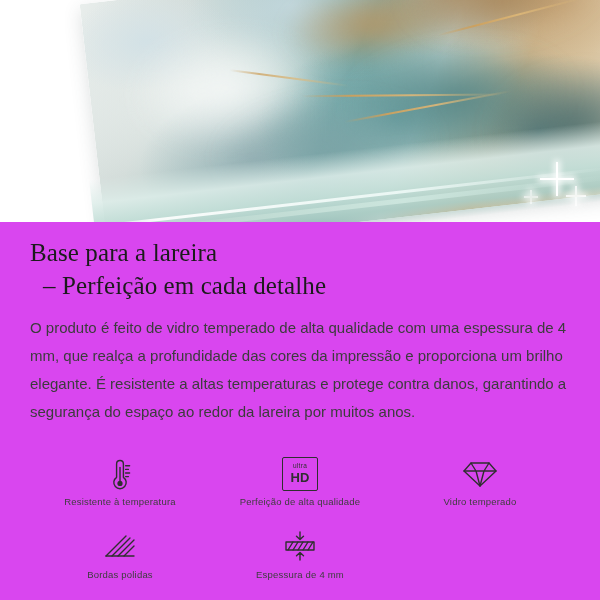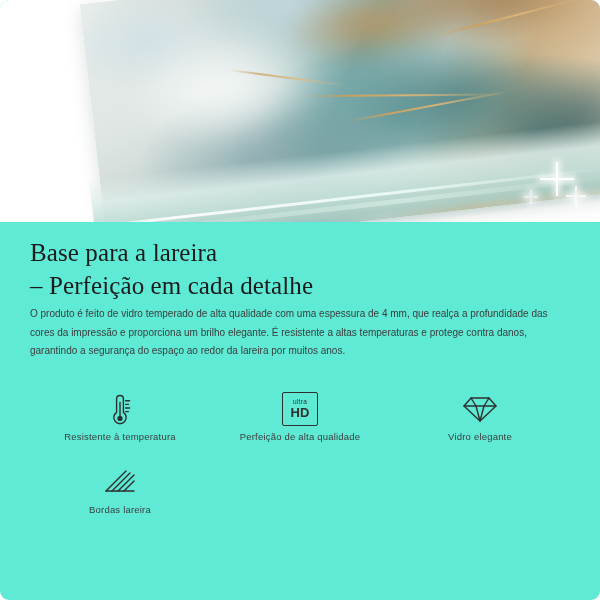--- a/index.html
+++ b/index.html
@@ -10,23 +10,22 @@
     width: 600px;
     height: 600px;
     background: #ffffff;
     font-family: "Liberation Sans", sans-serif;
     overflow: hidden;
   }
   .page {
     position: relative;
     width: 600px;
     height: 600px;
-    background: #5eead4;
-    overflow: hidden;
-    border-radius: 9px;
+    background: #d946ef;
+    overflow: hidden;
   }
 
   
   .hero {
     position: relative;
     width: 600px;
     height: 222px;
     overflow: hidden;
     background: #ffffff;
   }
@@ -123,24 +122,24 @@
   }
   .headline {
     font-family: "Liberation Serif", serif;
     font-size: 25px;
     line-height: 1.32;
     color: #1b1b1b;
     font-weight: 400;
     margin: 14px 0 0 0;
     letter-spacing: 0.1px;
   }
-  .headline .line2 { display: block; }
+  .headline .line2 { display: block; margin-left: 13px; }
   .body-copy {
-    margin: 3px 0 0 0;
-    font-size: 10px;
+    margin: 12px 0 0 0;
+    font-size: 15px;
     line-height: 1.86;
     color: #3c3c3c;
     max-width: 545px;
   }
 
   
   .features {
     margin-top: 26px;
     display: grid;
     grid-template-columns: repeat(3, 1fr);
@@ -246,32 +245,43 @@
       </div>
 
 
       <div class="feature">
         <div class="feature-icon">
           <svg width="40" height="36" viewBox="0 0 40 36">
             <path class="stroke" d="M11 7h18l7 8-16 15L4 15z"></path>
             <path class="stroke" d="M4 15h32M11 7l5 8M29 7l-5 8M16 15l4 15M24 15l-4 15"></path>
           </svg>
         </div>
-        <div class="feature-label">Vidro elegante</div>
+        <div class="feature-label">Vidro temperado</div>
       </div>
 
       <div class="feature">
         <div class="feature-icon">
           <svg width="40" height="34" viewBox="0 0 40 34">
             <path class="stroke" d="M6 26L26 6"></path>
             <path class="stroke" d="M12 26L30 8"></path>
             <path class="stroke" d="M18 26L34 10"></path>
             <path class="stroke" d="M24 26L34 16"></path>
             <path class="stroke" d="M6 26h28"></path>
           </svg>
         </div>
-        <div class="feature-label">Bordas lareira</div>
-      </div>
-
+        <div class="feature-label">Bordas polidas</div>
+      </div>
+
+      <div class="feature">
+        <div class="feature-icon">
+          <svg width="44" height="38" viewBox="0 0 44 38">
+            <path class="stroke" d="M22 4v7M18.5 8.2L22 11.6l3.5-3.4"></path>
+            <rect class="stroke" x="8" y="14" width="28" height="8"></rect>
+            <path class="stroke" d="M10 22l5-8M15 22l5-8M20 22l5-8M25 22l5-8M30 22l5-8"></path>
+            <path class="stroke" d="M22 32v-7M18.5 27.8L22 24.4l3.5 3.4"></path>
+          </svg>
+        </div>
+        <div class="feature-label">Espessura de 4 mm</div>
+      </div>
 
     </div>
   </div>
 </div>
 
 </body></html>

